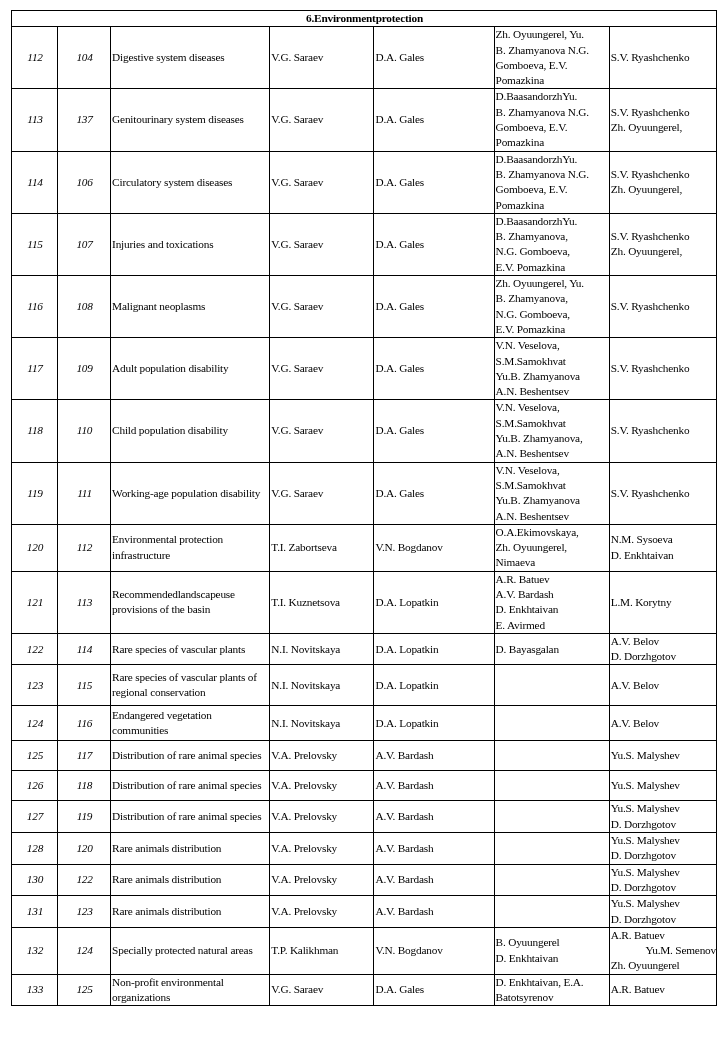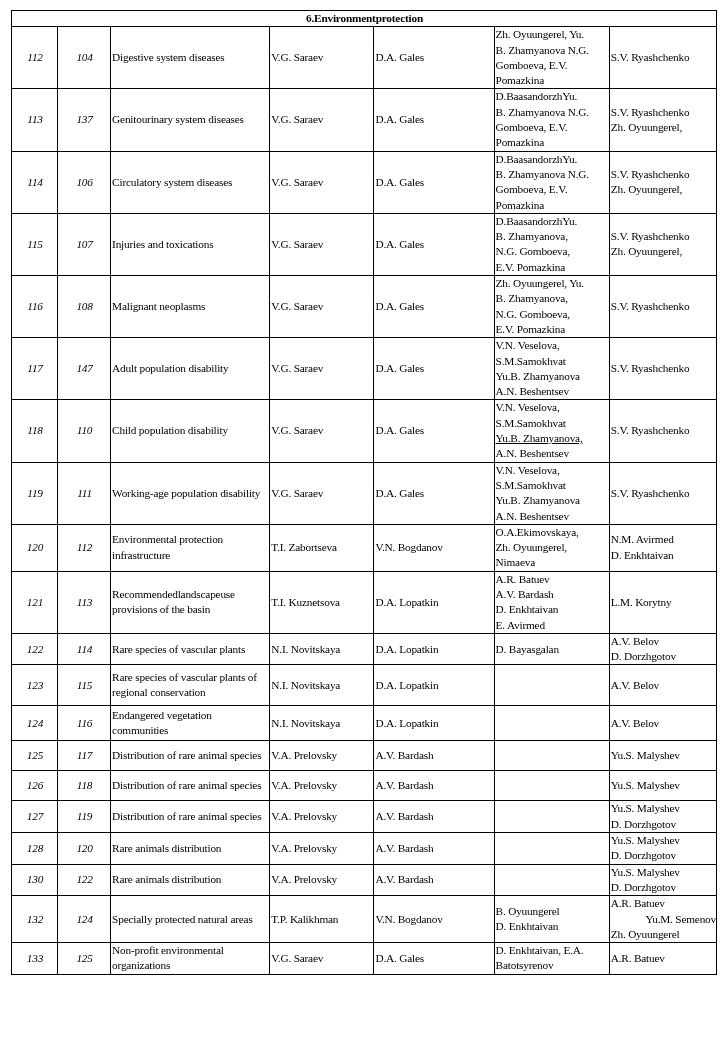--- a/index.html
+++ b/index.html
@@ -112,21 +112,21 @@
           <div style="white-space: nowrap;">B. Zhamyanova,</div>
           <div style="white-space: nowrap;">N.G. Gomboeva,</div>
           <div style="white-space: nowrap;">E.V. Pomazkina</div>
         </td>
         <td>
           <div style="white-space: nowrap;">S.V. Ryashchenko</div>
         </td>
       </tr>
       <tr style="height: 61px;">
         <td class="num">117</td>
-        <td class="num">147</td>
+        <td class="num">109</td>
         <td>Adult population disability</td>
         <td class="nw">V.G. Saraev</td>
         <td class="nw">D.A. Gales</td>
         <td>
           <div style="white-space: nowrap;">V.N. Veselova,</div>
           <div style="white-space: nowrap;">S.M.Samokhvat</div>
           <div style="white-space: nowrap;">Yu.B. Zhamyanova</div>
           <div style="white-space: nowrap;">A.N. Beshentsev</div>
         </td>
         <td>
@@ -135,21 +135,21 @@
       </tr>
       <tr style="height: 61px;">
         <td class="num">118</td>
         <td class="num">110</td>
         <td>Child population disability</td>
         <td class="nw">V.G. Saraev</td>
         <td class="nw">D.A. Gales</td>
         <td>
           <div style="white-space: nowrap;">V.N. Veselova,</div>
           <div style="white-space: nowrap;">S.M.Samokhvat</div>
-          <div style="white-space: nowrap; text-decoration: underline;">Yu.B. Zhamyanova,</div>
+          <div style="white-space: nowrap;">Yu.B. Zhamyanova,</div>
           <div style="white-space: nowrap;">A.N. Beshentsev</div>
         </td>
         <td>
           <div style="white-space: nowrap;">S.V. Ryashchenko</div>
         </td>
       </tr>
       <tr style="height: 61px;">
         <td class="num">119</td>
         <td class="num">111</td>
         <td>Working-age population disability</td>
@@ -170,21 +170,21 @@
         <td class="num">112</td>
         <td>Environmental protection infrastructure</td>
         <td class="nw">T.I. Zabortseva</td>
         <td class="nw">V.N. Bogdanov</td>
         <td>
           <div style="white-space: nowrap;">O.A.Ekimovskaya,</div>
           <div style="white-space: nowrap;">Zh. Oyuungerel,</div>
           <div style="white-space: nowrap;">Nimaeva</div>
         </td>
         <td>
-          <div style="white-space: nowrap;">N.M. Avirmed</div>
+          <div style="white-space: nowrap;">N.M. Sysoeva</div>
           <div style="white-space: nowrap;">D. Enkhtaivan</div>
         </td>
       </tr>
       <tr style="height: 61px;">
         <td class="num">121</td>
         <td class="num">113</td>
         <td>Recommendedlandscapeuse provisions of the basin</td>
         <td class="nw">T.I. Kuznetsova</td>
         <td class="nw">D.A. Lopatkin</td>
         <td>
@@ -284,20 +284,32 @@
         <td class="num">122</td>
         <td>Rare animals distribution</td>
         <td class="nw">V.A. Prelovsky</td>
         <td class="nw">A.V. Bardash</td>
         <td></td>
         <td>
           <div style="white-space: nowrap;">Yu.S. Malyshev</div>
           <div style="white-space: nowrap;">D. Dorzhgotov</div>
         </td>
       </tr>
+      <tr style="height: 30px;">
+        <td class="num">131</td>
+        <td class="num">123</td>
+        <td>Rare animals distribution</td>
+        <td class="nw">V.A. Prelovsky</td>
+        <td class="nw">A.V. Bardash</td>
+        <td></td>
+        <td>
+          <div style="white-space: nowrap;">Yu.S. Malyshev</div>
+          <div style="white-space: nowrap;">D. Dorzhgotov</div>
+        </td>
+      </tr>
       <tr style="height: 46px;">
         <td class="num">132</td>
         <td class="num">124</td>
         <td>Specially protected natural areas</td>
         <td class="nw">T.P. Kalikhman</td>
         <td class="nw">V.N. Bogdanov</td>
         <td>
           <div style="white-space: nowrap;">B. Oyuungerel</div>
           <div style="white-space: nowrap;">D. Enkhtaivan</div>
         </td>

